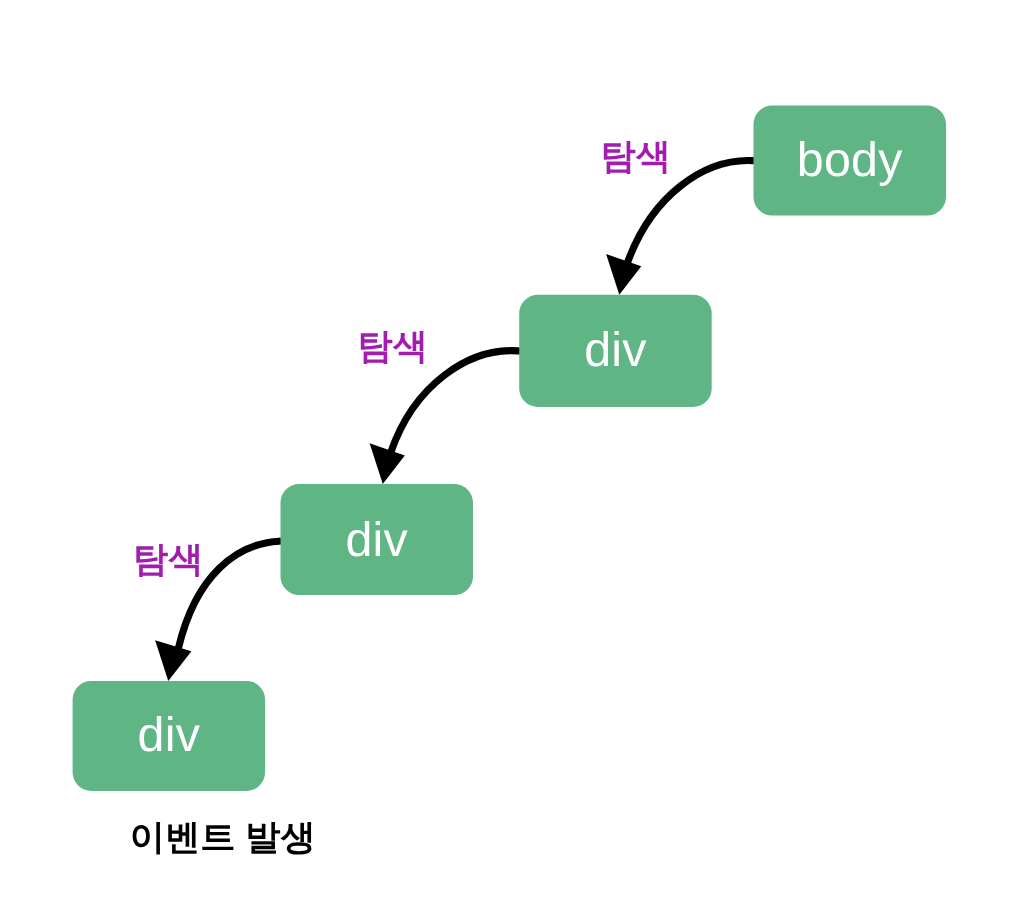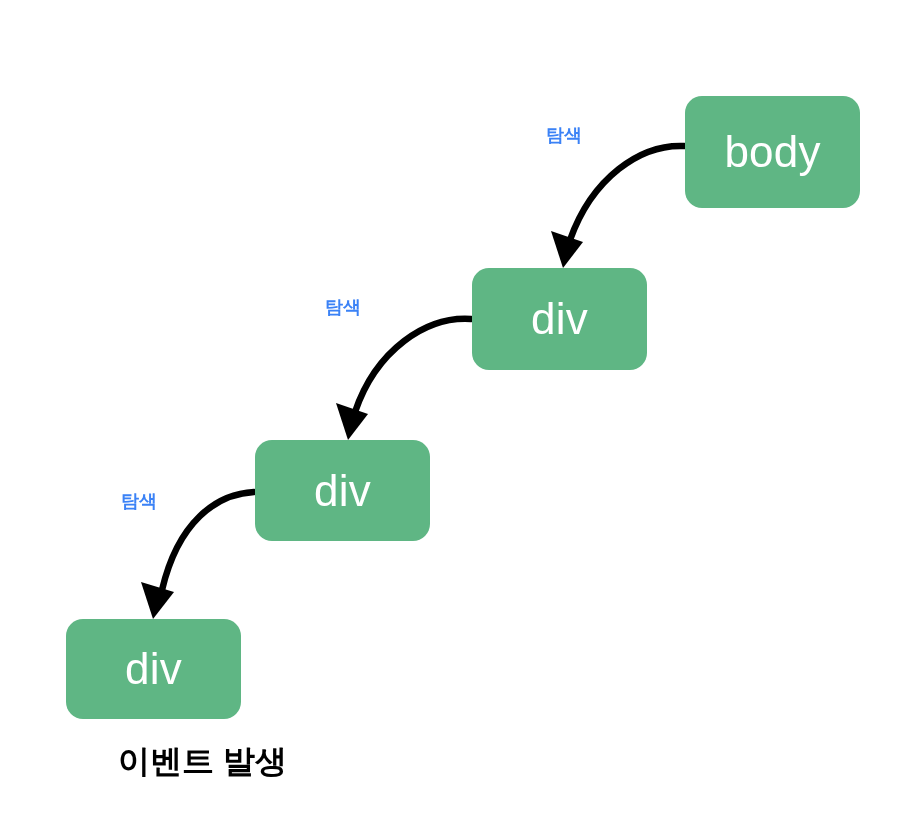--- a/index.html
+++ b/index.html
@@ -15,21 +15,21 @@
     position: relative;
     width: 918px;
     height: 840px;
     background: #ffffff;
     overflow: hidden;
   }
   .node {
     position: absolute;
     box-sizing: border-box;
     width: 175px;
-    height: 112px;
+    height: 100px;
     border-radius: 17px;
     display: flex;
     align-items: center;
     justify-content: center;
     background: #5fb684;
   }
   .node-label {
     color: #ffffff;
     font-size: 44px;
     font-weight: 400;
@@ -37,23 +37,23 @@
     letter-spacing: 0.2px;
     white-space: nowrap;
   }
   #node-body  { left: 685px; top: 96px;  }
   #node-div-1 { left: 472px; top: 268px; height: 102px; }
   #node-div-2 { left: 255px; top: 440px; height: 101px; }
   #node-div-3 { left: 66px;  top: 619px; height: 100px; }
 
   .edge-label {
     position: absolute;
-    font-size: 18px;
+    font-size: 32px;
     font-weight: 700;
-    color: #3b82f6;
+    color: #a21caf;
     white-space: nowrap;
     line-height: 1;
   }
   #edge-label-1 { left: 546px; top: 126px; }
   #edge-label-2 { left: 325px; top: 298px; }
   #edge-label-3 { left: 121px; top: 492px; }
 
   .caption {
     position: absolute;
     font-size: 32px;

